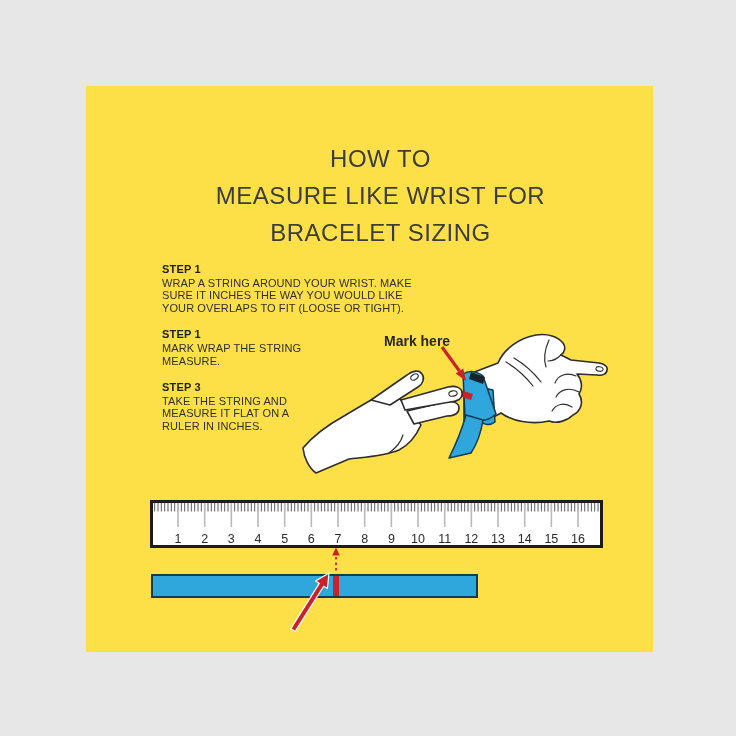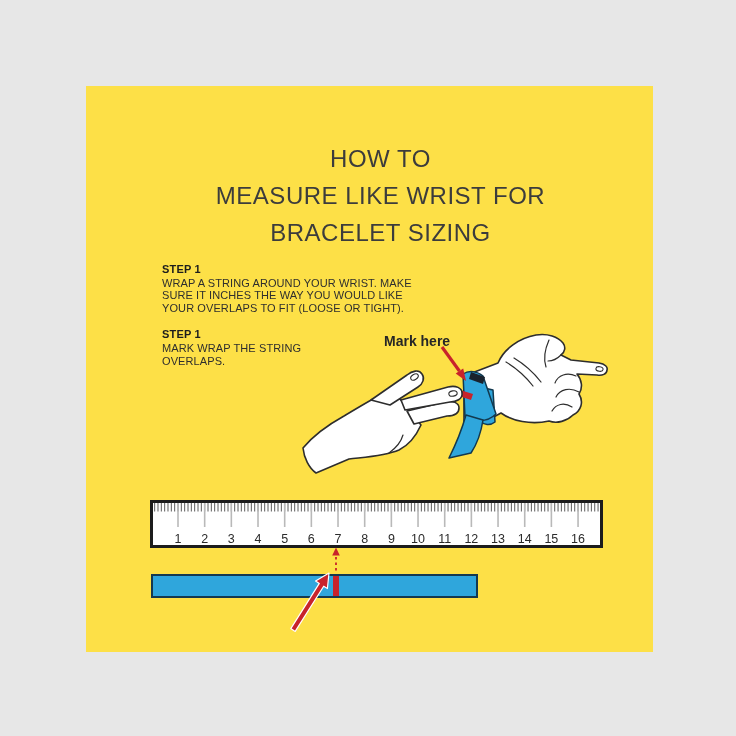--- a/index.html
+++ b/index.html
@@ -51,21 +51,27 @@
   <div class="steps">
     <div class="step">
       <div class="step-heading">STEP 1</div>
       <div class="step-line">WRAP A STRING AROUND YOUR WRIST. MAKE</div>
       <div class="step-line">SURE IT INCHES THE WAY YOU WOULD LIKE</div>
       <div class="step-line">YOUR OVERLAPS TO FIT (LOOSE OR TIGHT).</div>
     </div>
     <div class="step">
       <div class="step-heading">STEP 1</div>
       <div class="step-line">MARK WRAP THE STRING</div>
-      <div class="step-line">OVERLAPS.</div>
+      <div class="step-line">MEASURE.</div>
+    </div>
+    <div class="step">
+      <div class="step-heading">STEP 3</div>
+      <div class="step-line">TAKE THE STRING AND</div>
+      <div class="step-line">MEASURE IT FLAT ON A</div>
+      <div class="step-line">RULER IN INCHES.</div>
     </div>
   </div>
 
   <div class="illustration">
     <svg width="345" height="150" viewBox="300 330 345 150">
       <g stroke="#2d2d2d" stroke-width="1.6" fill="#ffffff" stroke-linejoin="round" stroke-linecap="round">
 
         <path d="M464,380 L498,367 C504,353 519,342 536,339 C548,337 558,341 563,347 C566,351 565,356 561,359 L571,364 L599,367 C605,368 608,371 607,374 C607,378 602,380 597,379 L577,378 C582,384 583,392 579,398 C584,406 581,415 573,419 C567,425 557,428 549,425 C531,429 512,425 501,417 L464,437 Z"></path>
         <g fill="none" stroke-width="1.2">
           <path d="M561,359 C557,363 552,365 548,365"></path>

